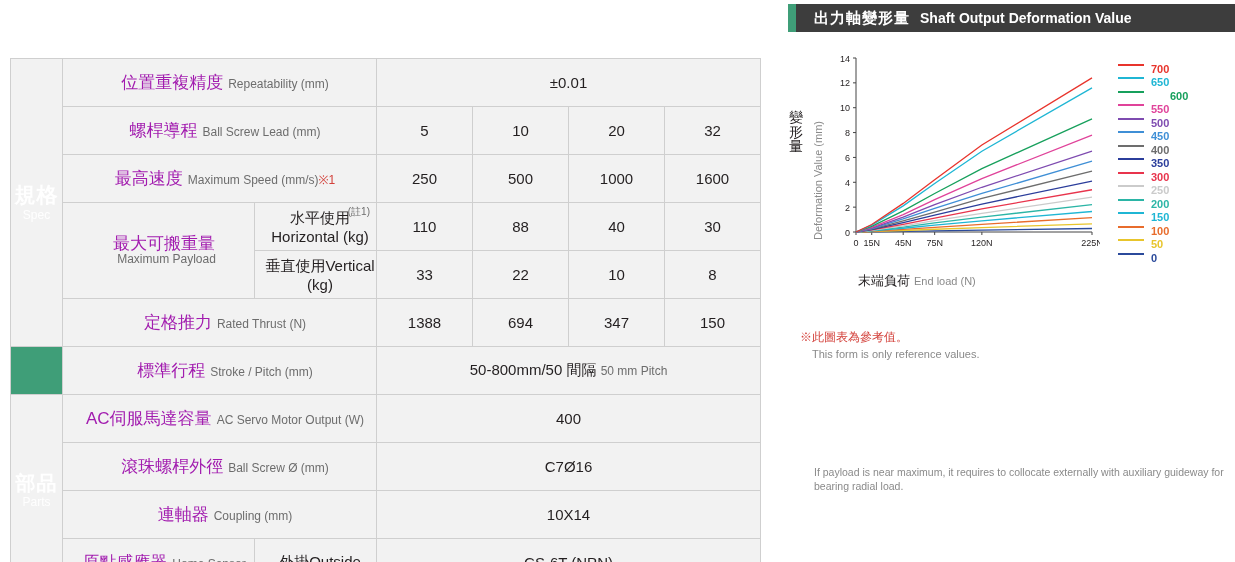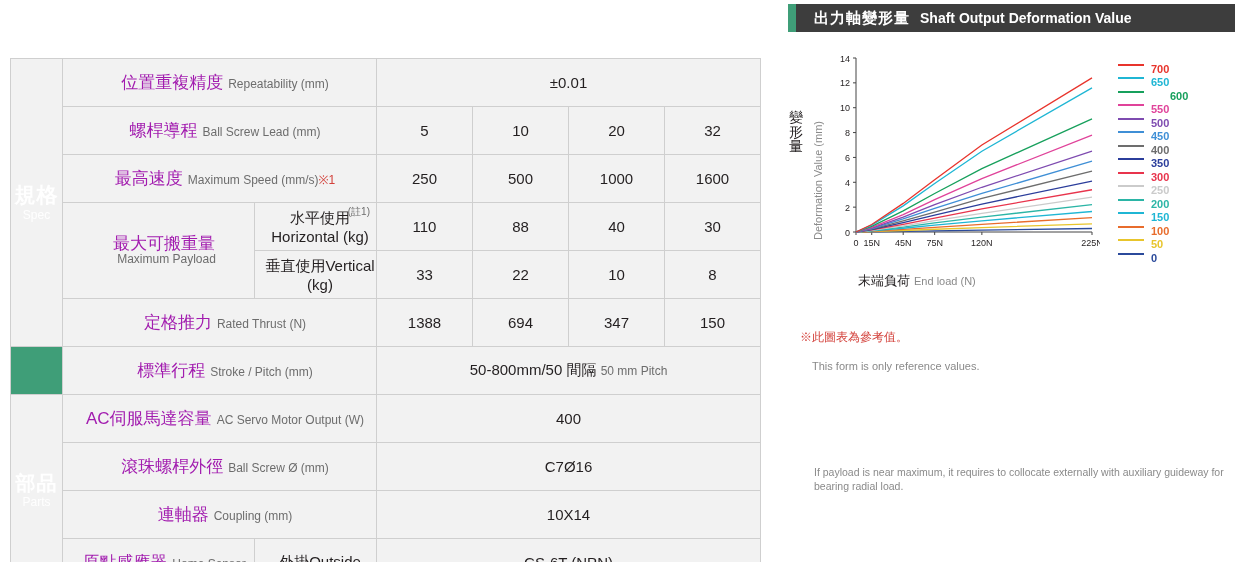--- a/index.html
+++ b/index.html
@@ -74,21 +74,21 @@
   .xlab{
     position:absolute;left:70px;top:222px;font-size:13px;color:#231f20;white-space:nowrap;
   }
   .xlab .en{font-size:11px;color:#8a8a8a;margin-left:4px;}
   .legend{position:absolute;left:330px;top:8px;width:110px;}
   .legend .row{display:flex;align-items:center;height:13.5px;}
   .legend .swatch{width:26px;height:2px;margin-right:7px;}
   .legend .name{font-size:11px;font-weight:bold;margin-top:8px;}
 
   .note-red{position:absolute;left:800px;top:329px;font-size:12px;color:#d3403a;}
-  .note-red .sub{display:block;color:#8a8a8a;font-size:11px;margin-left:12px;margin-top:14px;}
+  .note-red .sub{display:block;color:#8a8a8a;font-size:11px;margin-left:12px;margin-top:2px;}
 
   .footnotes{position:absolute;left:800px;top:466px;width:430px;}
   .fn{margin-bottom:3px;}
   .fn .cn{font-size:11.5px;color:#d3403a;}
   .fn .en{display:block;font-size:10.5px;color:#8a8a8a;margin-left:14px;line-height:1.3;}
 </style>
 </head>
 <body>
 
 <div class="page">

